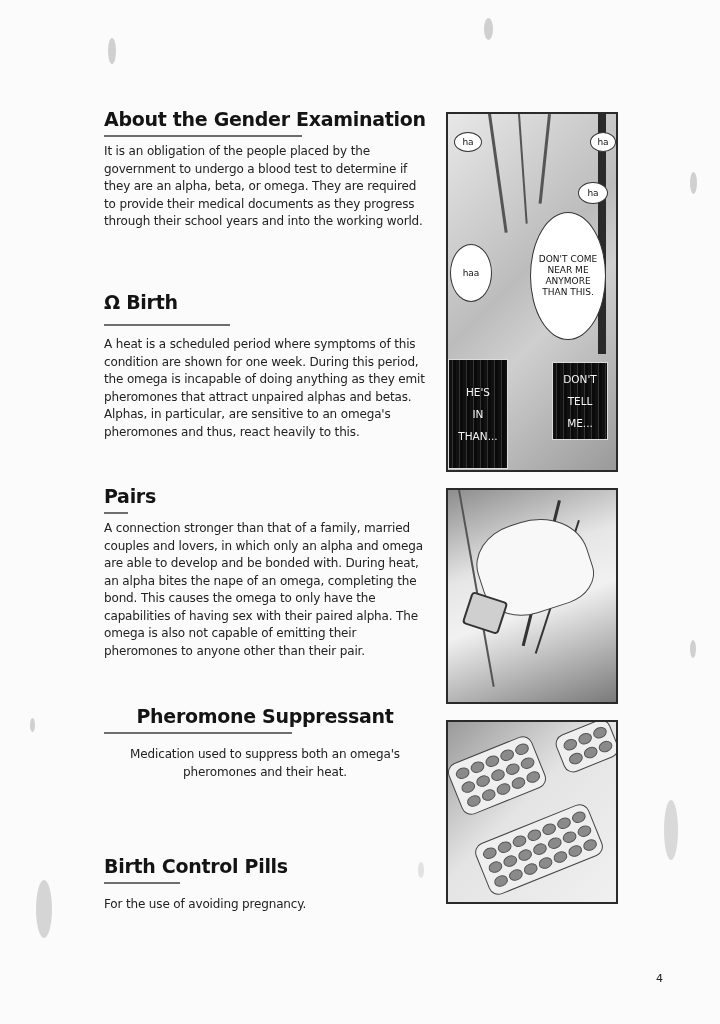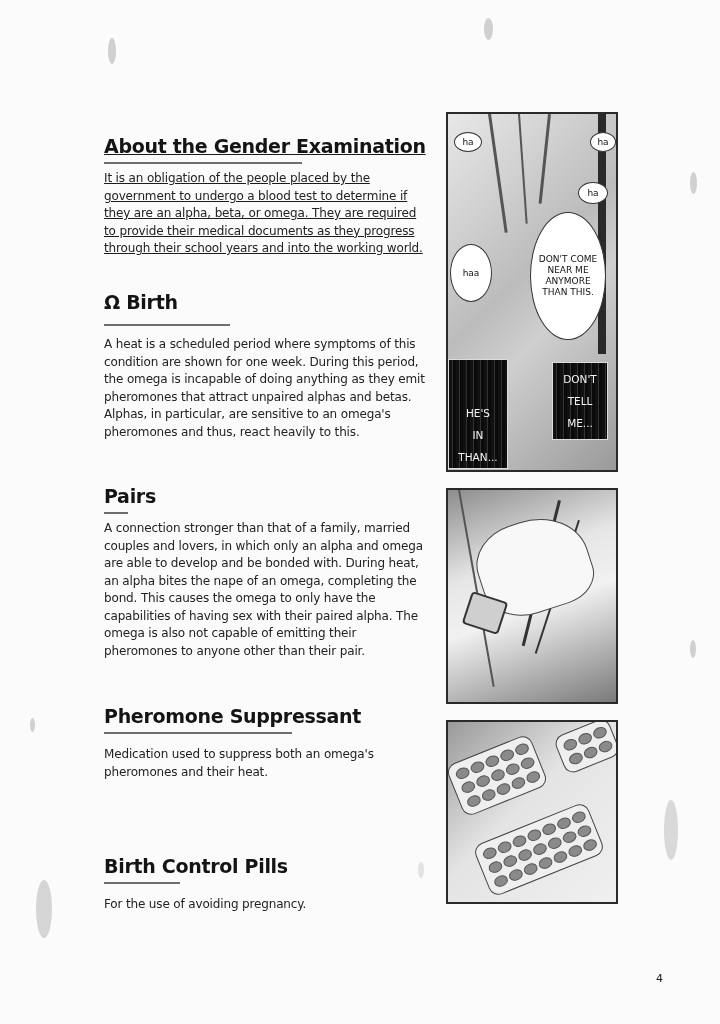--- a/index.html
+++ b/index.html
@@ -25,39 +25,39 @@
 
 <div class="speck" style="left:108px;top:38px;width:8px;height:26px;"></div>
 <div class="speck" style="left:484px;top:18px;width:9px;height:22px;"></div>
 <div class="speck" style="left:690px;top:172px;width:7px;height:22px;"></div>
 <div class="speck" style="left:690px;top:640px;width:6px;height:18px;"></div>
 <div class="speck" style="left:664px;top:800px;width:14px;height:60px;opacity:.55;"></div>
 <div class="speck" style="left:36px;top:880px;width:16px;height:58px;opacity:.6;"></div>
 <div class="speck" style="left:30px;top:718px;width:5px;height:14px;"></div>
 <div class="speck" style="left:418px;top:862px;width:6px;height:16px;opacity:.4;"></div>
 
-<div class="section" style="top:134px;text-decoration:underline;">
+<div class="section" style="top:107px;">
   <h2 class="sec-title">About the Gender Examination</h2>
   <div class="rule" style="width:198px;"></div>
   <p class="body">It is an obligation of the people placed by the government to undergo a blood test to determine if they are an alpha, beta, or omega. They are required to provide their medical documents as they progress through their school years and into the working world.</p>
 </div>
 
 <div class="section" style="top:290px;">
   <h2 class="sec-title">Ω Birth</h2>
   <div class="rule" style="width:126px;margin-top:10px;margin-bottom:10px;"></div>
   <p class="body">A heat is a scheduled period where symptoms of this condition are shown for one week. During this period, the omega is incapable of doing anything as they emit pheromones that attract unpaired alphas and betas. Alphas, in particular, are sensitive to an omega's pheromones and thus, react heavily to this.</p>
 </div>
 
 <div class="section" style="top:484px;">
   <h2 class="sec-title">Pairs</h2>
   <div class="rule" style="width:24px;"></div>
   <p class="body">A connection stronger than that of a family, married couples and lovers, in which only an alpha and omega are able to develop and be bonded with. During heat, an alpha bites the nape of an omega, completing the bond. This causes the omega to only have the capabilities of having sex with their paired alpha. The omega is also not capable of emitting their pheromones to anyone other than their pair.</p>
 </div>
 
-<div class="section" style="top:704px;">
+<div class="section" style="top:704px;text-align:center;">
   <h2 class="sec-title">Pheromone Suppressant</h2>
   <div class="rule" style="width:188px;margin-bottom:12px;"></div>
   <p class="body">Medication used to suppress both an omega's pheromones and their heat.</p>
 </div>
 
 <div class="section" style="top:854px;">
   <h2 class="sec-title">Birth Control Pills</h2>
   <div class="rule" style="width:76px;margin-bottom:12px;"></div>
   <p class="body">For the use of avoiding pregnancy.</p>
 </div>
@@ -65,21 +65,21 @@
 <div class="panel p1">
   <div class="hair" style="left:40px;top:0;width:3px;height:120px;transform:rotate(-8deg);"></div>
   <div class="hair" style="left:70px;top:0;width:2px;height:110px;transform:rotate(-4deg);"></div>
   <div class="hair" style="left:100px;top:0;width:3px;height:90px;transform:rotate(6deg);"></div>
   <div class="hair" style="left:150px;top:0;width:8px;height:240px;background:#2a2a2a;"></div>
   <div class="bubble" style="left:6px;top:18px;width:26px;height:18px;">ha</div>
   <div class="bubble" style="left:142px;top:18px;width:24px;height:18px;">ha</div>
   <div class="bubble" style="left:130px;top:68px;width:28px;height:20px;">ha</div>
   <div class="bubble" style="left:2px;top:130px;width:40px;height:56px;">haa</div>
   <div class="bubble" style="left:82px;top:98px;width:76px;height:128px;font-weight:normal;padding:4px;box-sizing:border-box;">DON'T COME NEAR ME ANYMORE THAN THIS.</div>
-  <div class="caption-box" style="left:0;top:245px;width:58px;height:108px;justify-content:flex-end;">
+  <div class="caption-box" style="left:0;top:245px;width:58px;height:108px;">
     <span>HE'S</span>
     <span>IN</span>
     <span>THAN...</span>
   </div>
   <div class="caption-box" style="left:104px;top:248px;width:54px;height:76px;">
     <span>DON'T</span>
     <span>TELL</span>
     <span>ME...</span>
   </div>
 </div>

